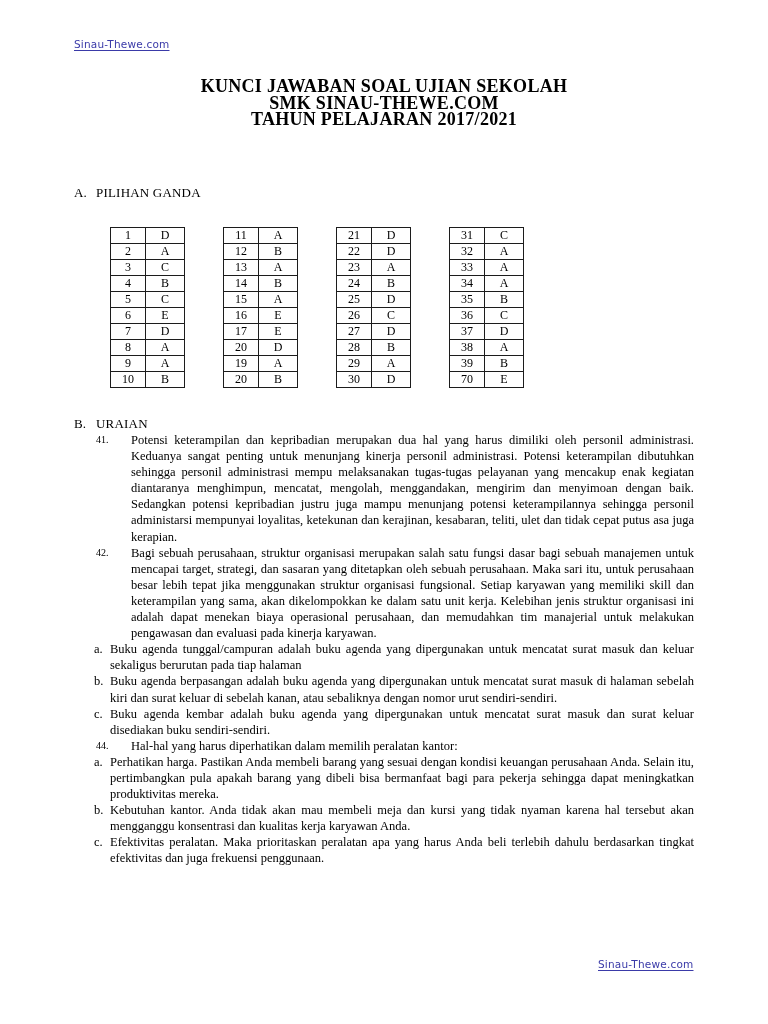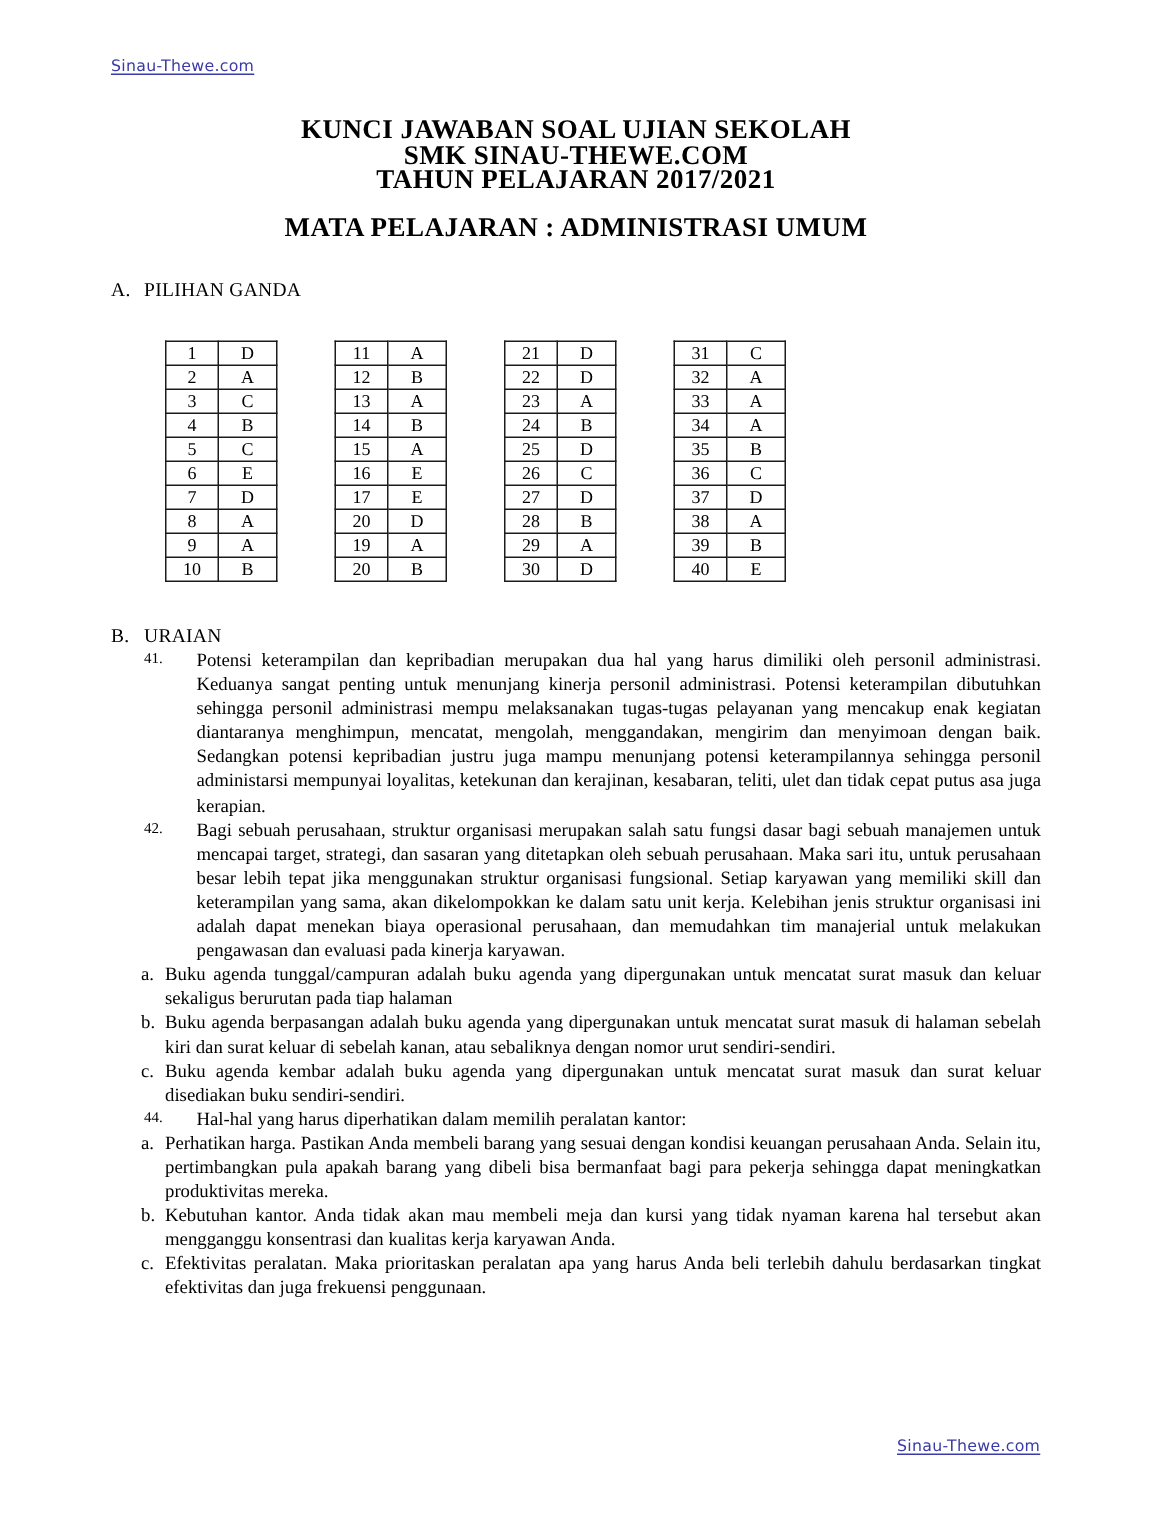--- a/index.html
+++ b/index.html
@@ -151,21 +151,20 @@
 
 <div class="page">
 
   <div class="watermark watermark-top">Sinau-Thewe.com</div>
 
   <div class="title-block">
     <div class="title-line">KUNCI JAWABAN SOAL UJIAN SEKOLAH</div>
     <div class="title-line">SMK SINAU-THEWE.COM</div>
     <div class="title-line">TAHUN PELAJARAN 2017/2021</div>
     <div class="title-gap"></div>
-    <div class="title-line">MATA PELAJARAN : ADMINISTRASI UMUM</div>
   </div>
 
   <div class="section-head" id="sec-a">
     <span class="sec-letter">A.</span><span>PILIHAN GANDA</span>
   </div>
 
   <div class="answer-tables" id="answer-tables">
       <table class="answer-table">
         <tbody>
           <tr>
@@ -330,21 +329,21 @@
           </tr>
           <tr>
             <td class="num">38</td>
             <td class="ans">A</td>
           </tr>
           <tr>
             <td class="num">39</td>
             <td class="ans">B</td>
           </tr>
           <tr>
-            <td class="num">40</td>
+            <td class="num">70</td>
             <td class="ans">E</td>
           </tr>
         </tbody>
       </table>
     </div>
 
   <div class="section-head" id="sec-b">
     <span class="sec-letter">B.</span><span>URAIAN</span>
   </div>
 

